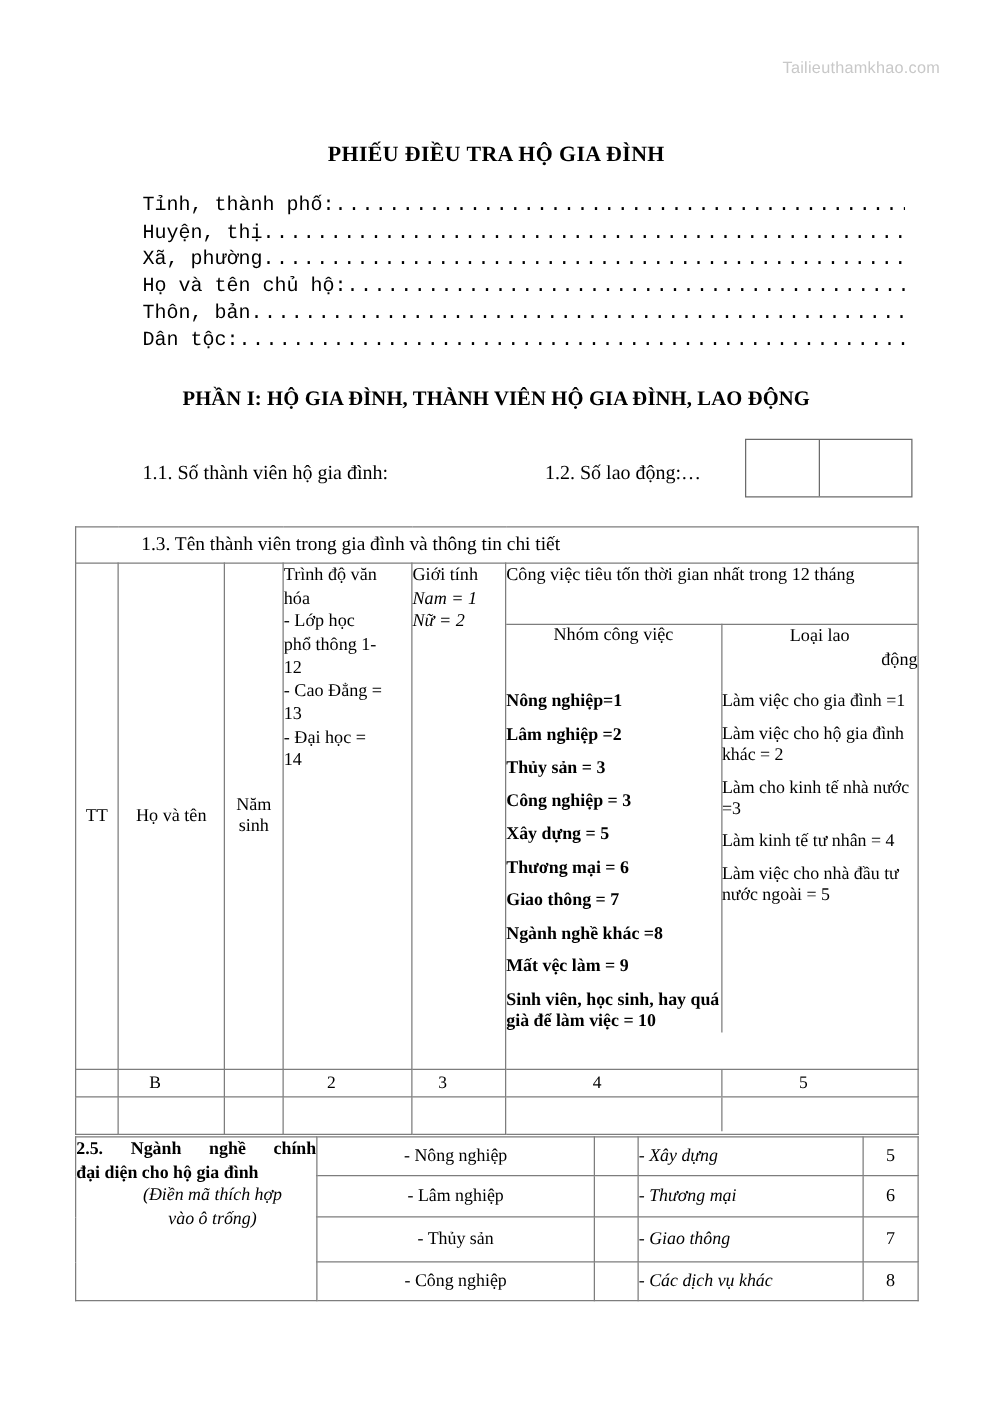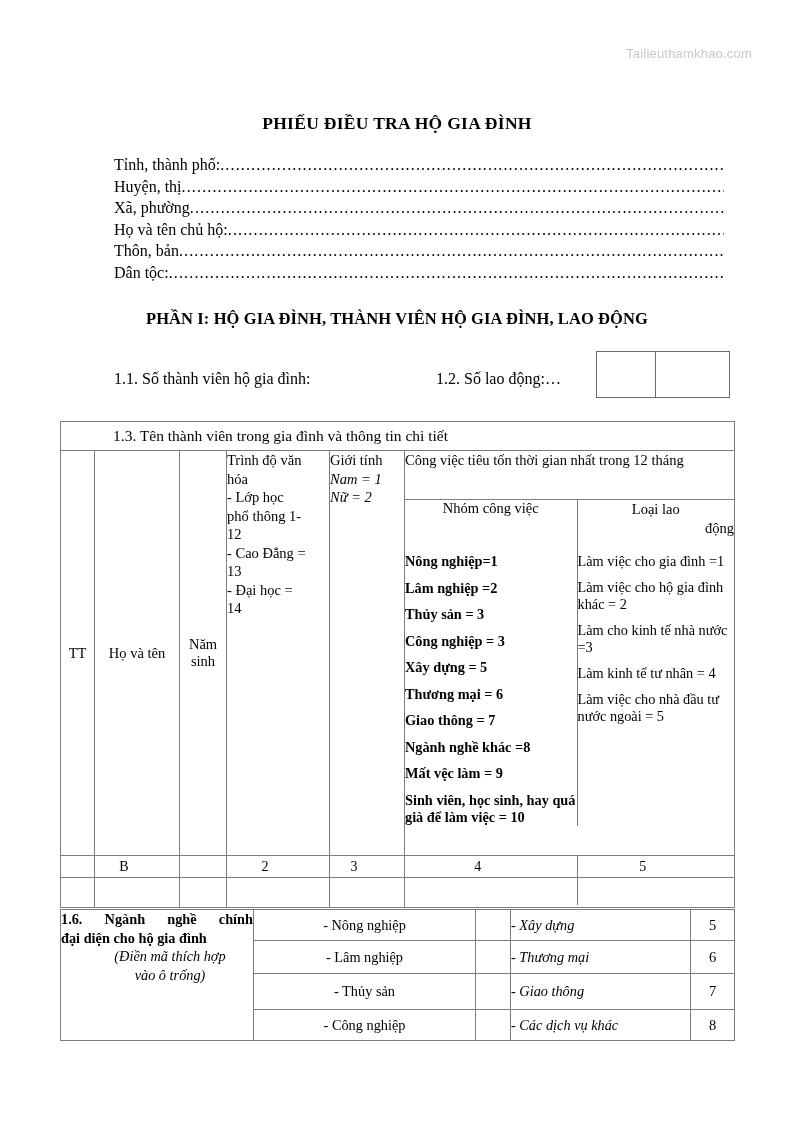--- a/index.html
+++ b/index.html
@@ -66,20 +66,21 @@
     top: 118px;
     width: 610px;
   }
   .field-line {
     display: flex;
     align-items: baseline;
     font-size: 16px;
     line-height: 21.5px;
     white-space: nowrap;
     overflow: hidden;
+    font-family: Liberation Mono, monospace;
   }
   .field-label { flex: 0 0 auto; }
   .field-dots {
     flex: 1 1 auto;
     overflow: hidden;
     white-space: nowrap;
     letter-spacing: 1.15px;
     font-size: 16px;
   }
   .field-dots::after {
@@ -455,21 +456,21 @@
     <colgroup>
       <col style="width:193px">
       <col style="width:222px">
       <col style="width:35px">
       <col style="width:180px">
       <col style="width:44px">
     </colgroup>
     <tbody>
         <tr>
       <td class="lbl14" rowspan="4">
-        <div class="b1">1.6. Ngành nghề chính</div>
+        <div class="b1">2.5. Ngành nghề chính</div>
         <div class="b2">đại diện cho hộ gia đình</div>
         <div class="note">(Điền mã thích hợp</div>
         <div class="note">vào ô trống)</div>
       </td>
       <td class="it-item r1">- Nông nghiệp</td>
       <td class="r1"></td>
       <td class="it-item2 r1">- Xây dựng</td>
       <td class="num14 r1">5</td>
     </tr>
     <tr>

